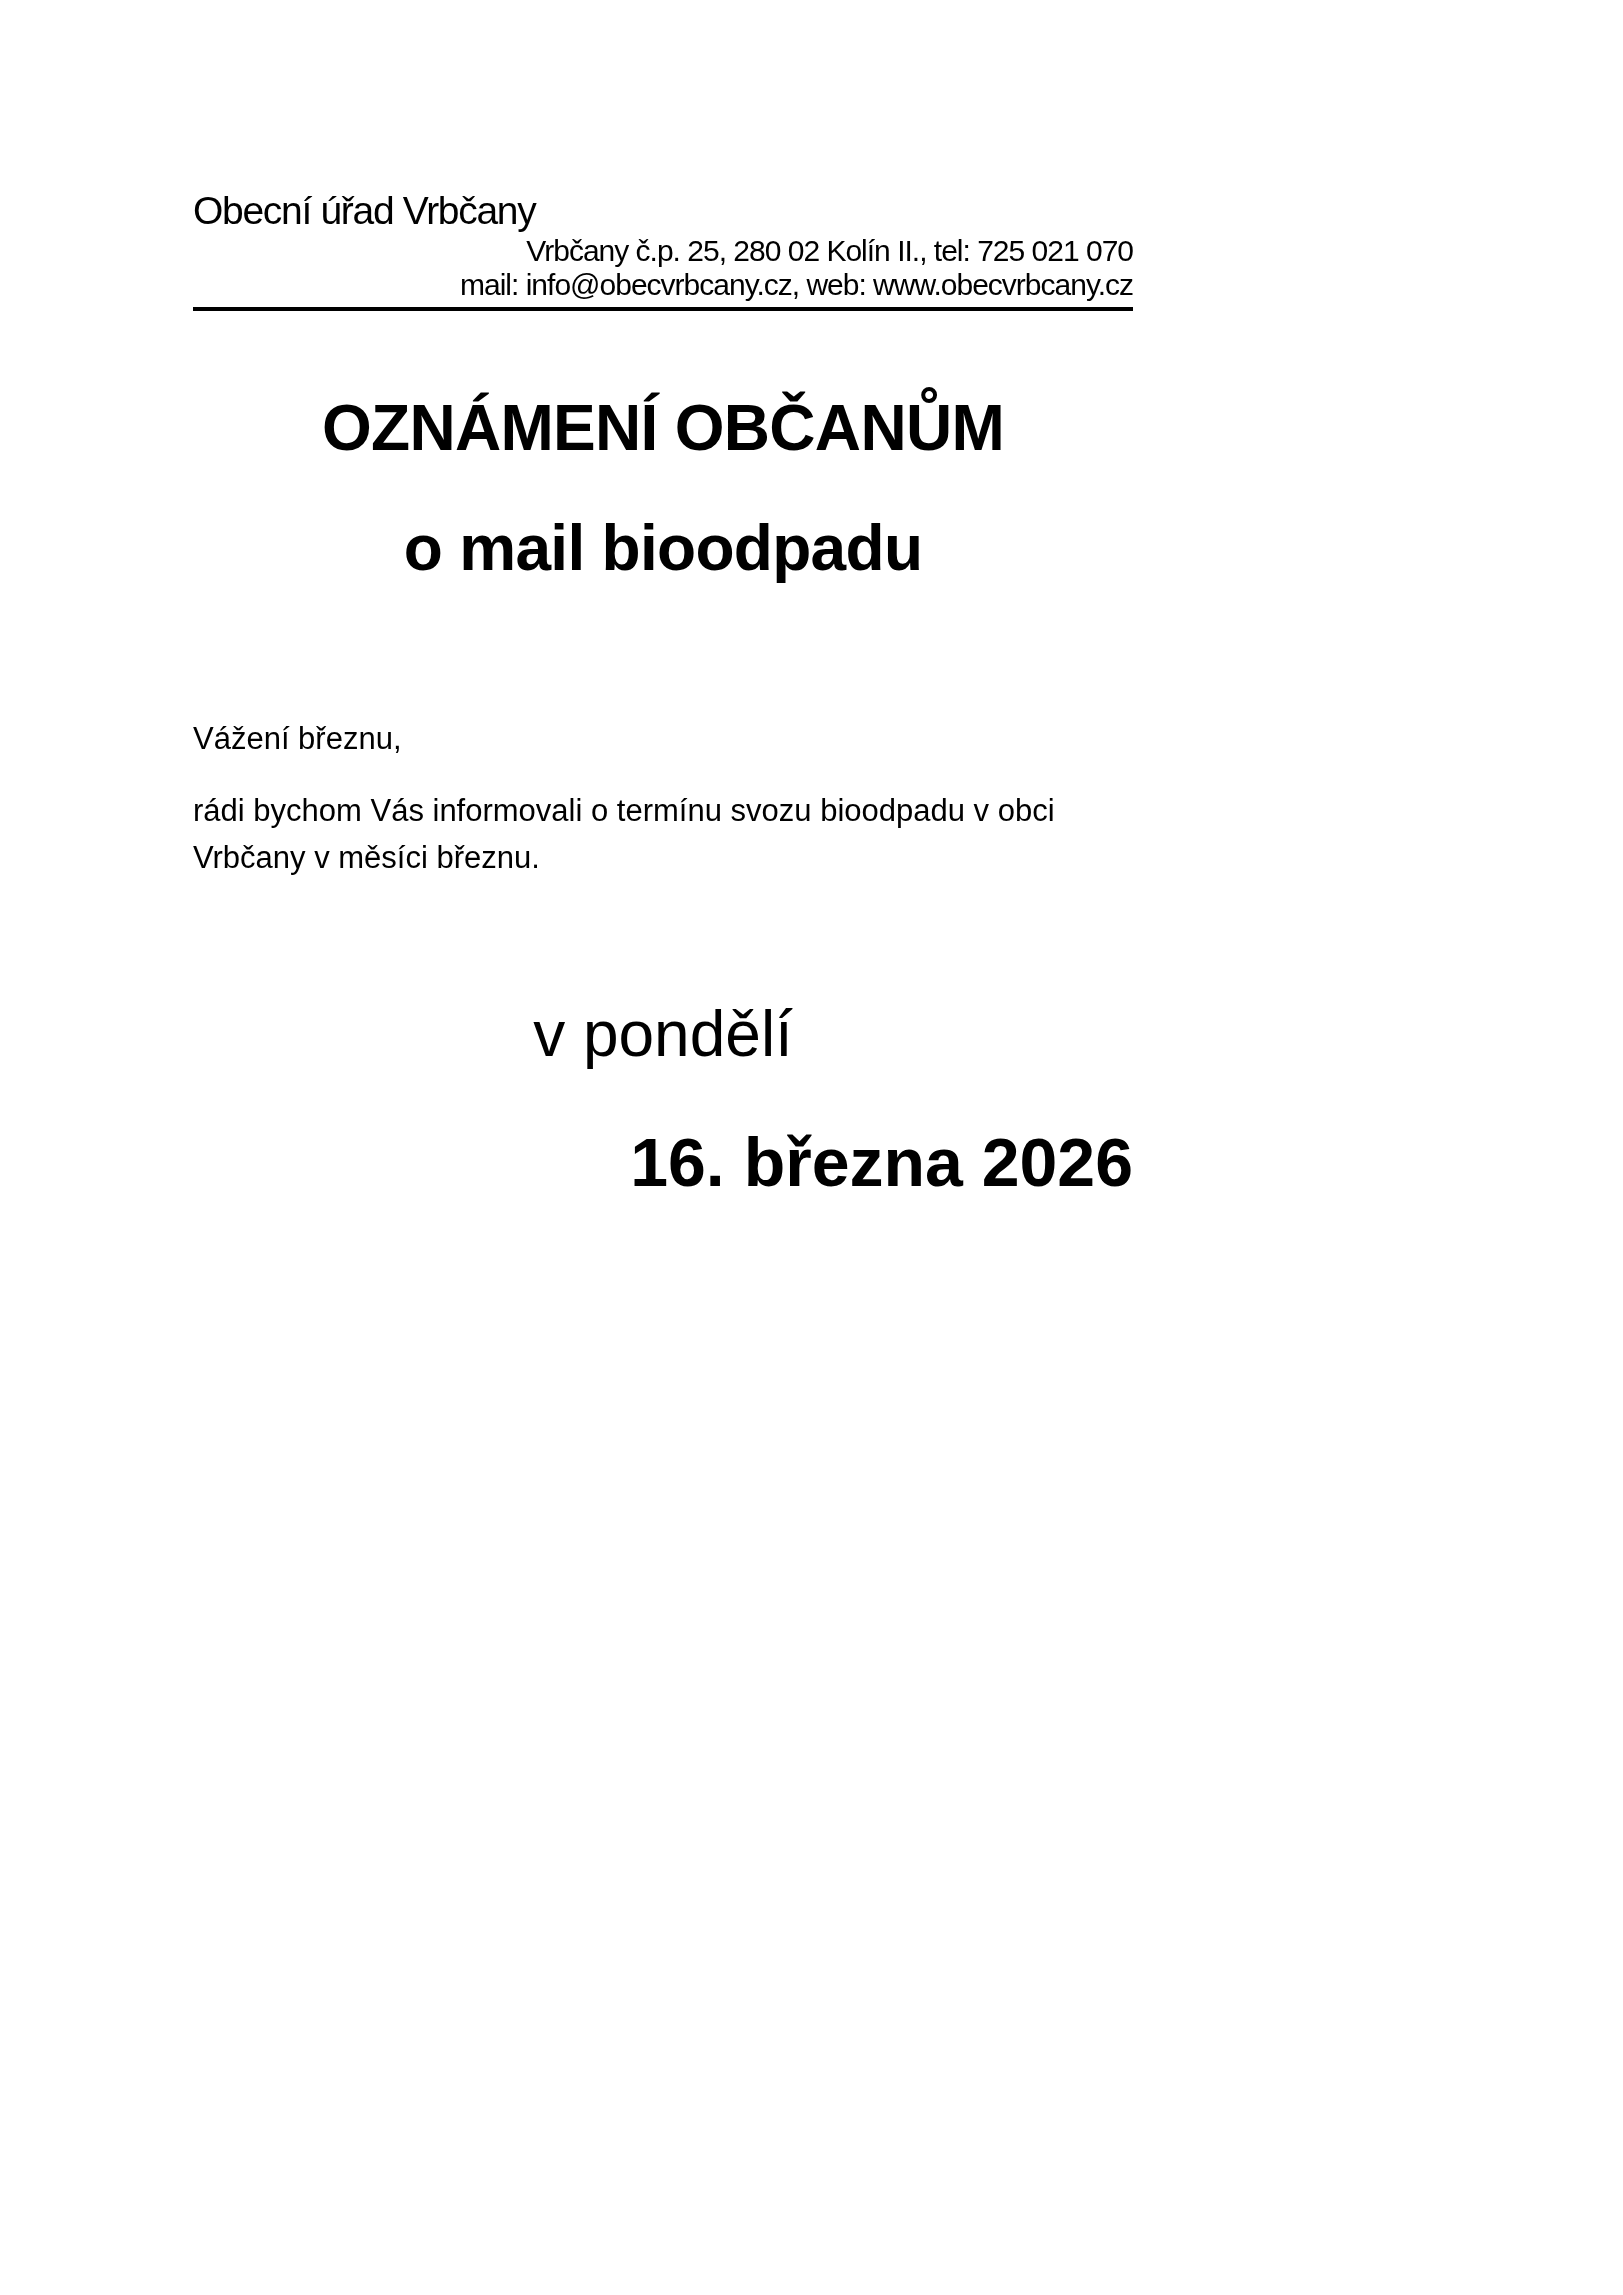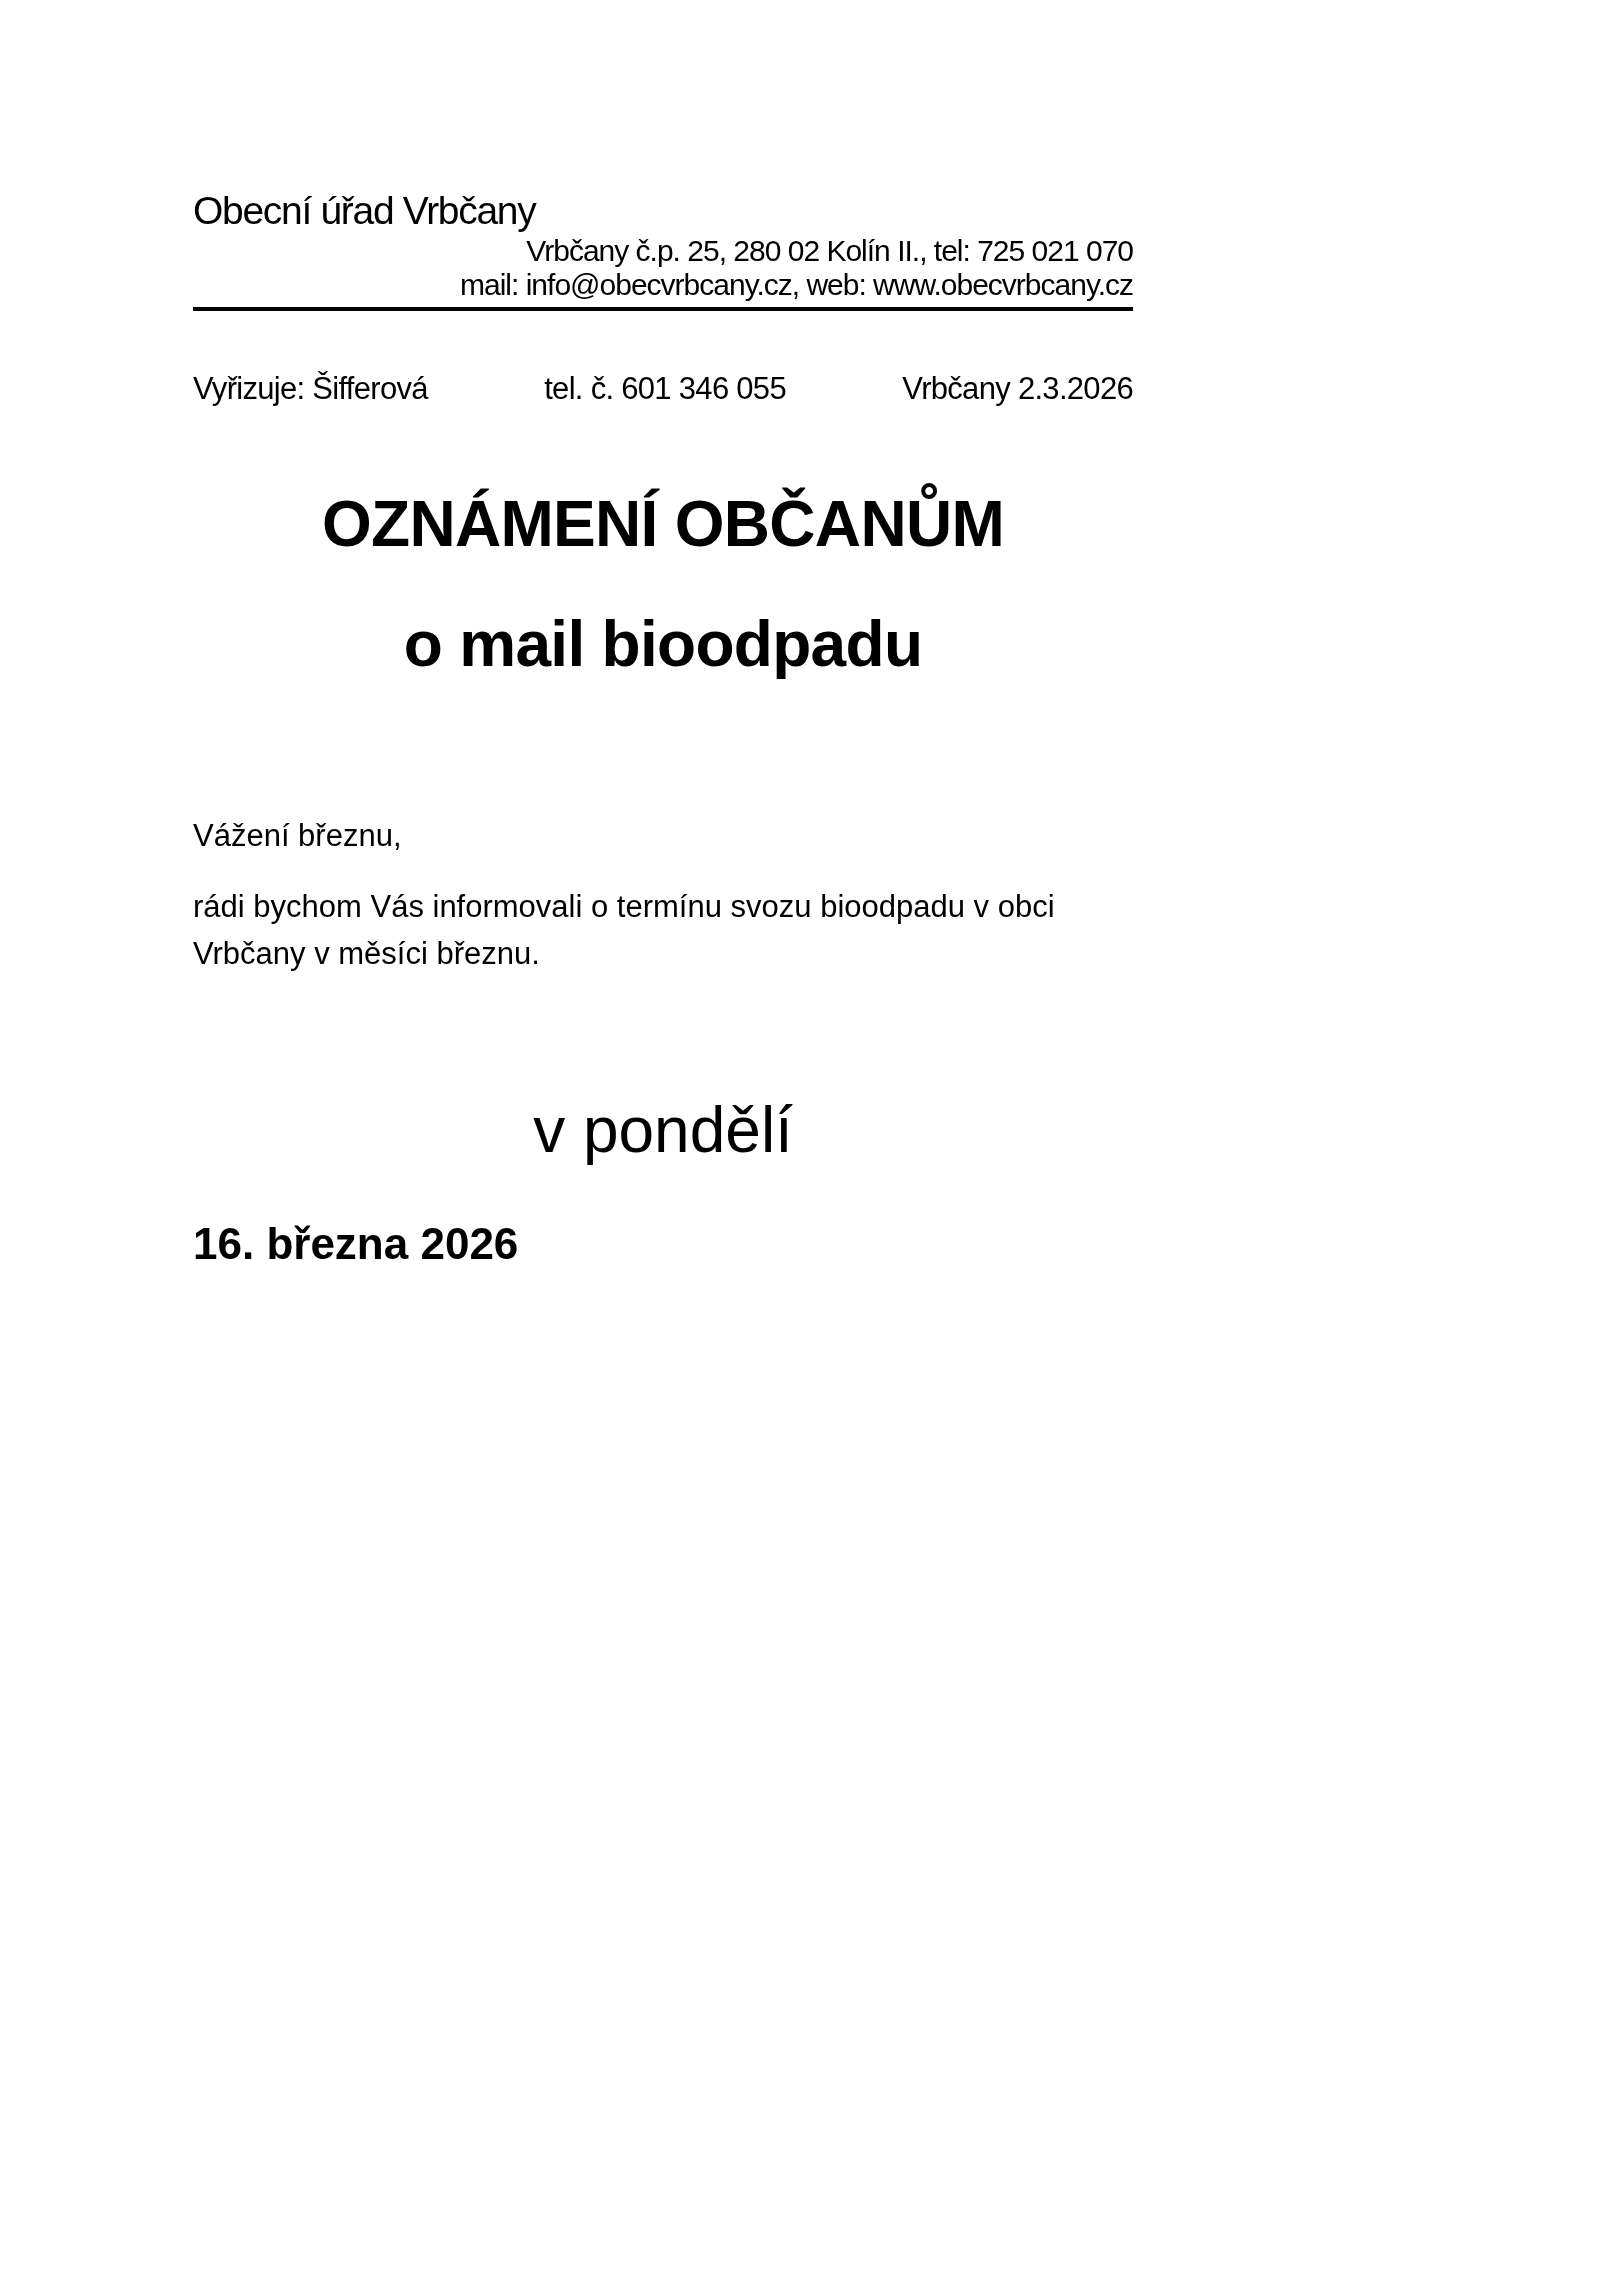--- a/index.html
+++ b/index.html
@@ -70,47 +70,42 @@
   }
   .schedule-day {
     margin: 115px 0 0 0;
     text-align: center;
     font-size: 64px;
     line-height: 1.2;
     font-weight: 400;
   }
   .schedule-date {
     margin: 49px 0 0 0;
-    text-align: left;
-    font-size: 44px;
+    text-align: right;
+    font-size: 68px;
     line-height: 1.2;
     font-weight: 700;
   }
 </style>
 </head>
 <body>
 
 <div class="page">
 
   <header>
     <div class="office-name">Obecní úřad Vrbčany</div>
 
     <div class="office-address">
       <div>Vrbčany č.p. 25, 280 02 Kolín II., tel: 725 021 070</div>
       <div>mail: info@obecvrbcany.cz, web: www.obecvrbcany.cz</div>
     </div>
 
     <hr class="header-divider">
   </header>
 
-  <div class="meta-row">
-    <span>Vyřizuje: Šifferová</span>
-    <span>tel. č. 601 346 055</span>
-    <span>Vrbčany 2.3.2026</span>
-  </div>
 
   <h1 class="notice-title">OZNÁMENÍ OBČANŮM</h1>
 
   <h1 class="notice-title notice-subtitle">o mail bioodpadu</h1>
 
   <p class="salutation">Vážení březnu,</p>
 
   <p class="body-paragraph">rádi bychom Vás informovali o termínu svozu bioodpadu v obci Vrbčany v měsíci březnu.</p>
 
   <h2 class="schedule-day">v pondělí</h2>

